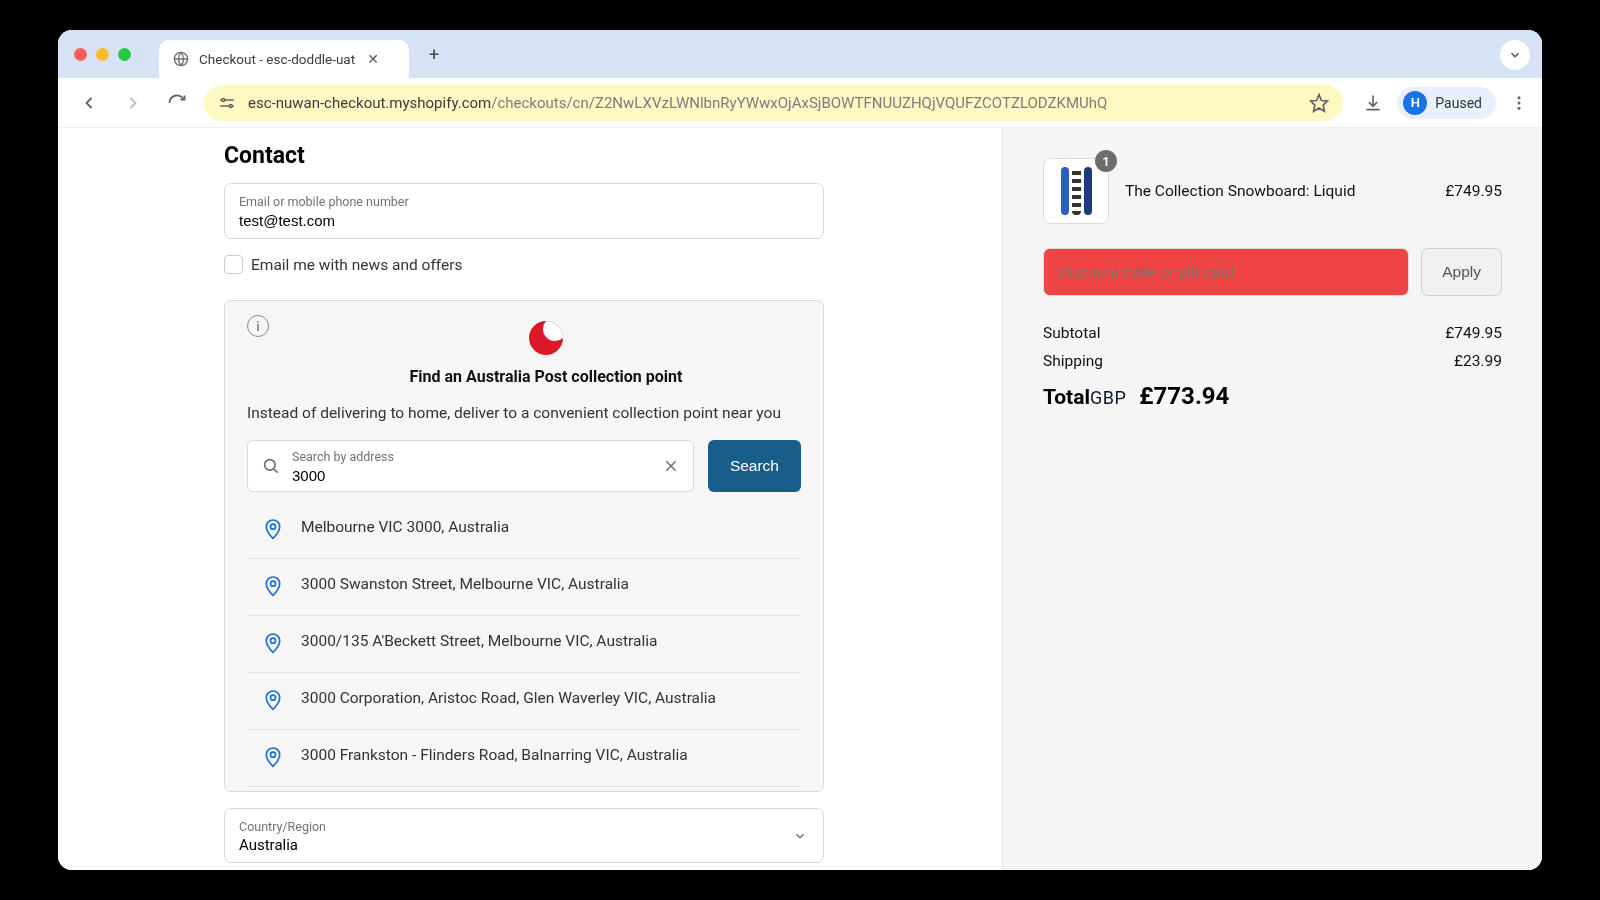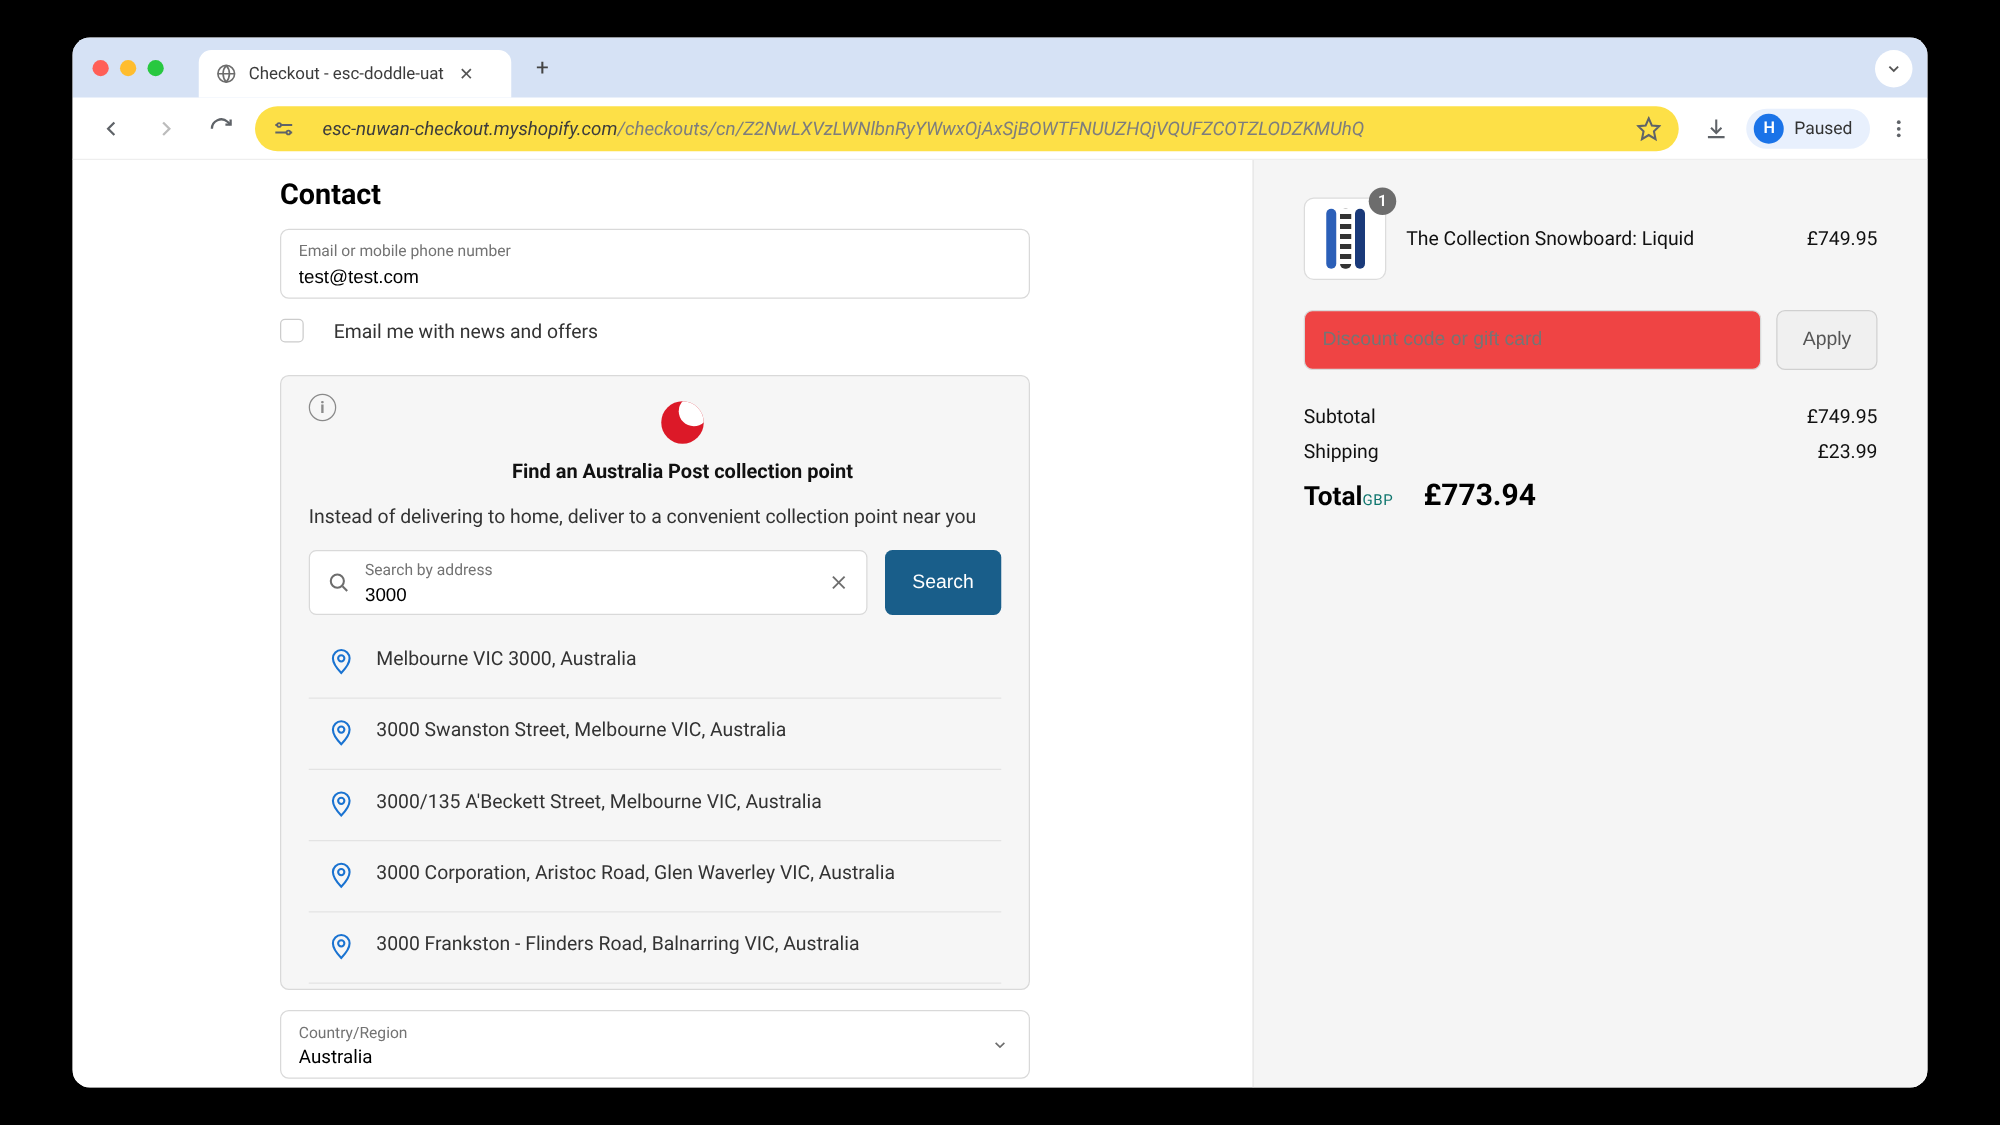--- a/index.html
+++ b/index.html
@@ -63,21 +63,21 @@
     background: #fff;
     display: flex;
     align-items: center;
     padding: 0 14px;
     gap: 10px;
     border-bottom: 1px solid #eee;
   }
   .nav-btn { width:34px;height:34px;display:flex;align-items:center;justify-content:center;border-radius:50%;color:#5f6368;}
   .nav-btn.disabled{color:#b4b4b4}
   .addr-input-wrap{
-    flex:1;height:36px;background:#fde047;border-radius:20px;display:flex;align-items:center;padding:0 14px;gap:22px;color:#5f6368;font-style:italic;
+    flex:1;height:36px;background:#fef9c3;border-radius:20px;display:flex;align-items:center;padding:0 14px;gap:12px;color:#5f6368;
   }
   .site-icon{width:18px;height:18px;display:flex;align-items:center;justify-content:center;font-size:14px;}
   .url-text{font-size:15px;color:#3c3c3c;flex:1;white-space:nowrap;overflow:hidden;}
   .url-text .grey{color:#7d7d7d}
   .addr-right{display:flex;align-items:center;gap:14px;margin-left:10px;}
   .profile-chip{display:flex;align-items:center;gap:8px;background:#e8f0fd;border-radius:18px;padding:4px 14px 4px 6px;}
   .profile-avatar{width:24px;height:24px;border-radius:50%;background:#1a73e8;color:#fff;display:flex;align-items:center;justify-content:center;font-size:13px;font-weight:600;}
   .profile-label{font-size:14px;color:#333}
 
   
@@ -99,21 +99,21 @@
   }
 
   h2.section-h{font-size:23px;font-weight:700;color:#000;margin-bottom:14px;}
 
   .field{
     border:1px solid #d9d9d9;border-radius:7px;padding:10px 14px 8px;position:relative;background:#fff;
   }
   .field-label{font-size:12.5px;color:#737373;display:block;margin-bottom:2px;}
   .field-value{font-size:15px;color:#000;border:none;outline:none;width:100%;background:transparent;}
 
-  .checkrow{display:flex;align-items:center;gap:24px;margin-top:16px;margin-bottom:26px;}
+  .checkrow{display:flex;align-items:center;gap:8px;margin-top:16px;margin-bottom:26px;}
   .checkbox{width:19px;height:19px;border:1.5px solid #ccc;border-radius:4px;background:#fff;}
   .check-label{font-size:15.5px;color:#333}
 
   .panel{
     border:1px solid #d9d9d9;border-radius:7px;background:#f6f6f6;padding:20px 22px 4px;position:relative;margin-bottom:16px;
   }
   .info-dot{
     position:absolute;left:22px;top:14px;width:22px;height:22px;border-radius:50%;border:1.5px solid #8a8a8a;display:flex;align-items:center;justify-content:center;color:#8a8a8a;font-size:13px;font-weight:700;
   }
   .panel-head{display:flex;align-items:center;gap:12px;margin-left:44px;margin-bottom:18px;flex-direction:column;}
@@ -171,21 +171,21 @@
     flex:1;border:1px solid #d9d9d9;border-radius:7px;padding:14px 14px;font-size:15.5px;background:#ef4444;
   }
   .apply-btn{
     border:1px solid #d0d0d0;border-radius:7px;background:#f0f0f0;padding:0 20px;font-size:15.5px;color:#555;
   }
 
   .sum-row{display:flex;justify-content:space-between;font-size:15.5px;color:#111;margin-bottom:10px;}
   .total-row{display:flex;align-items:baseline;margin-top:12px;}
   .total-label{font-size:21px;font-weight:700}
   .total-val{font-size:24px;font-weight:700}
-  .cur{font-size:12px;color:#0f766e;margin-right:20px;letter-spacing:0.5px}
+  .cur{font-size:18px;color:#0f172a;margin-right:9px;letter-spacing:0.5px}
 
   svg{display:block}
 </style>
 </head>
 <body>
 
 <div class="browser-window">
 
   <div class="tab-bar">
     <div class="traffic-lights">

